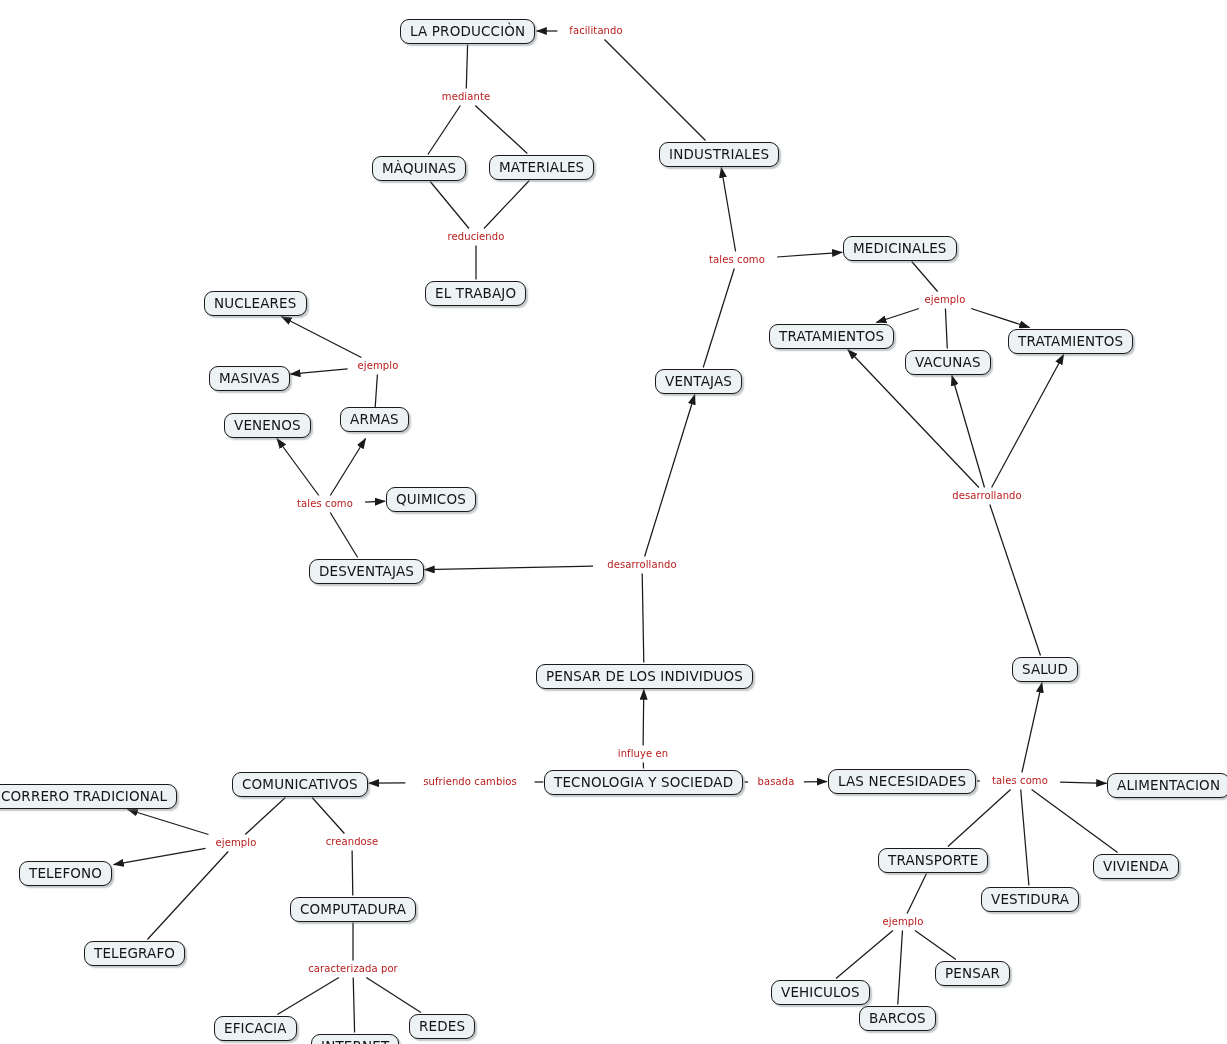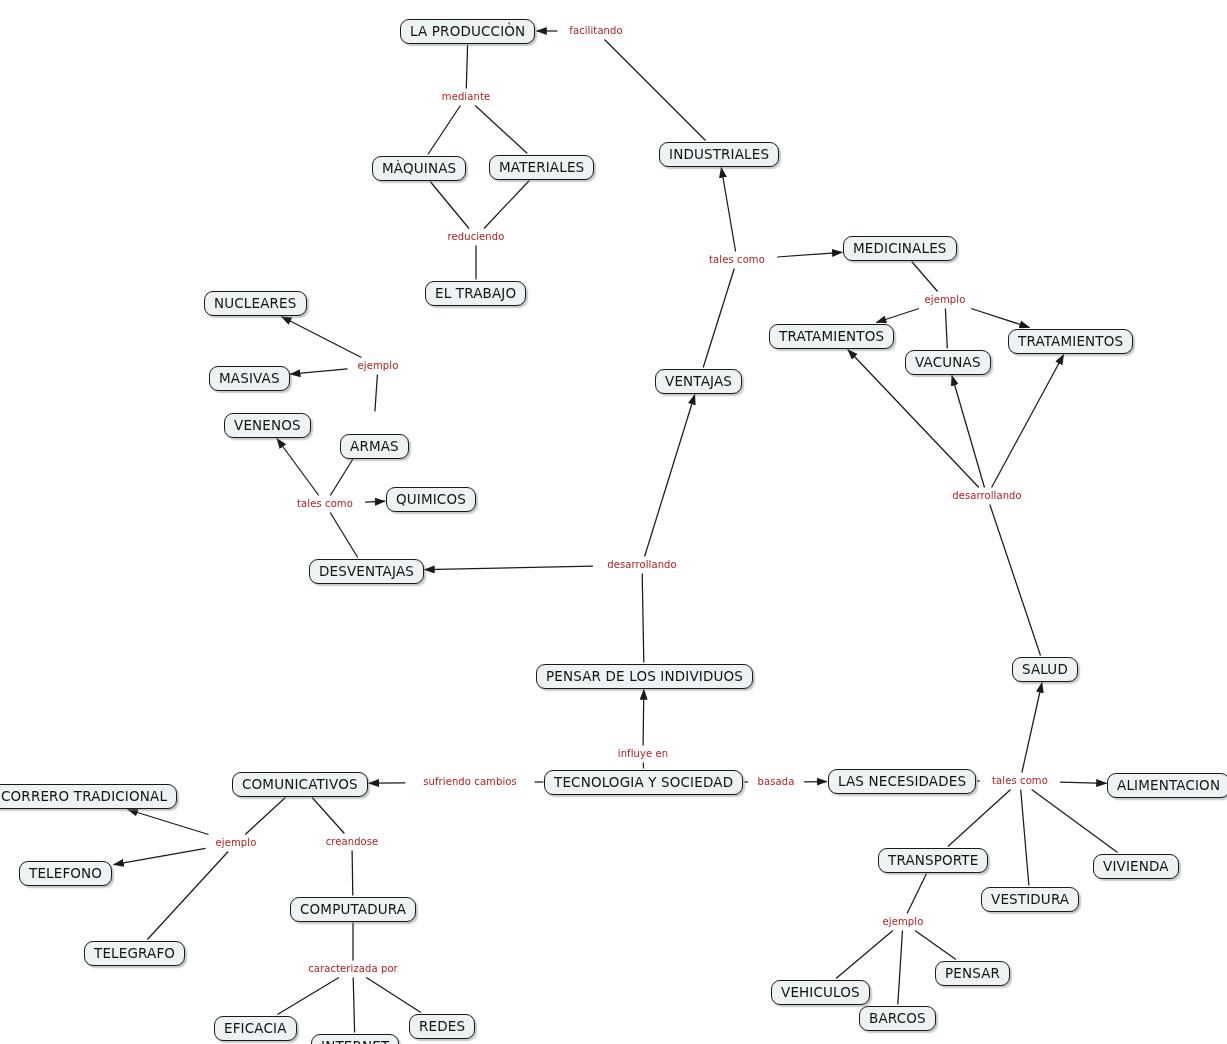--- a/index.html
+++ b/index.html
@@ -113,21 +113,21 @@
       <div class="node" style="left: 425px; top: 265px;">EL TRABAJO</div>
       <div class="node" style="left: 659px; top: 126px;">INDUSTRIALES</div>
       <div class="node" style="left: 843px; top: 220px;">MEDICINALES</div>
       <div class="node" style="left: 769px; top: 308px;">TRATAMIENTOS</div>
       <div class="node" style="left: 905px; top: 334px;">VACUNAS</div>
       <div class="node" style="left: 1008px; top: 313px;">TRATAMIENTOS</div>
       <div class="node" style="left: 655px; top: 353px;">VENTAJAS</div>
       <div class="node" style="left: 204px; top: 275px;">NUCLEARES</div>
       <div class="node" style="left: 209px; top: 350px;">MASIVAS</div>
       <div class="node" style="left: 224px; top: 397px;">VENENOS</div>
-      <div class="node" style="left: 340px; top: 418px;">ARMAS</div>
+      <div class="node" style="left: 340px; top: 391px;">ARMAS</div>
       <div class="node" style="left: 386px; top: 471px;">QUIMICOS</div>
       <div class="node" style="left: 309px; top: 543px;">DESVENTAJAS</div>
       <div class="node" style="left: 1012px; top: 641px;">SALUD</div>
       <div class="node" style="left: 536px; top: 648px;">PENSAR DE LOS INDIVIDUOS</div>
       <div class="node" style="left: 544px; top: 754px;">TECNOLOGIA Y SOCIEDAD</div>
       <div class="node" style="left: 232px; top: 756px;">COMUNICATIVOS</div>
       <div class="node" style="left: -9px; top: 768px;">CORRERO TRADICIONAL</div>
       <div class="node" style="left: 19px; top: 845px;">TELEFONO</div>
       <div class="node" style="left: 84px; top: 925px;">TELEGRAFO</div>
       <div class="node" style="left: 290px; top: 881px; text-align: center;">COMPUTADURA</div>

